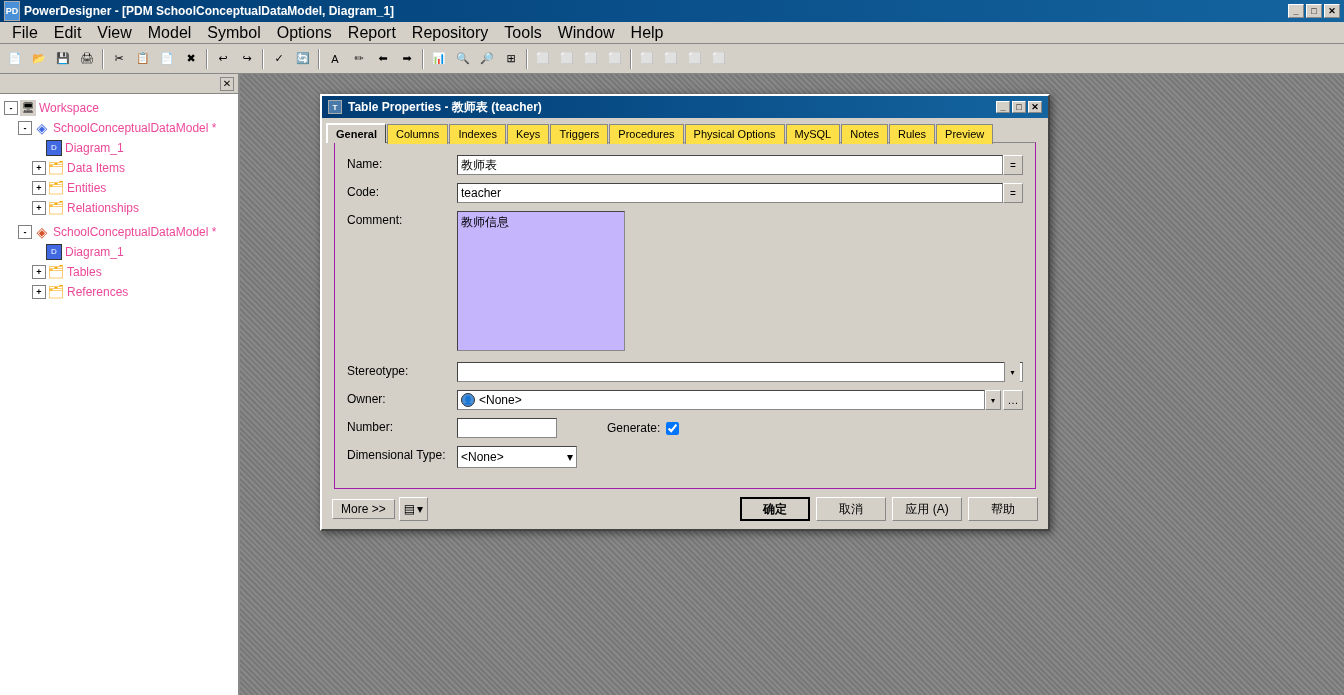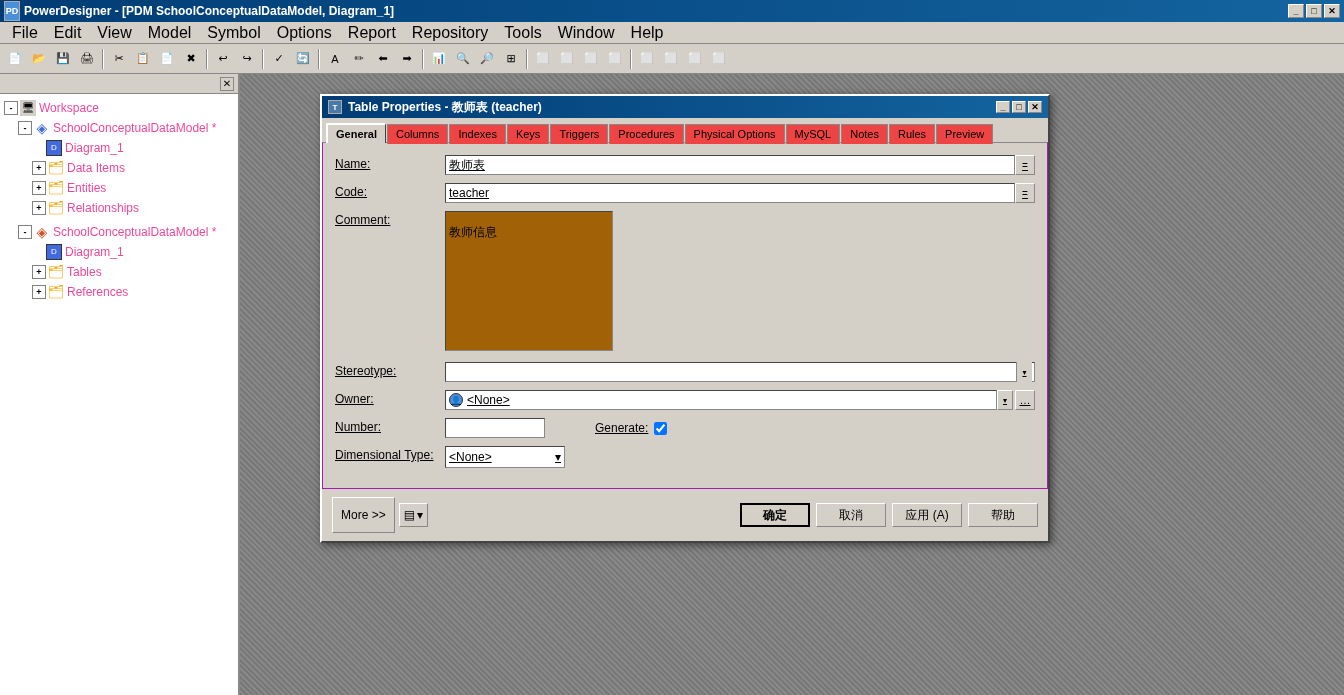--- a/index.html
+++ b/index.html
@@ -245,30 +245,29 @@
       color: #000;
     }
     .tab.active {
       background: #d4d0c8;
       border-top: 2px solid #fff;
       border-left: 2px solid #fff;
       border-right: 1px solid #444;
       font-weight: bold;
       z-index: 1;
     }
-    .tab:not(.active) { background: #ef4444; top: 2px; }
+    .tab:not(.active) { background: #fde047; top: 2px; }
 
     
     .tab-content {
       background: #d4d0c8;
       border: 1px solid #a21caf;
       border-top: 1px solid #888;
-      margin: 0 0;
+      margin: 0 12px;
       padding: 12px;
-      text-decoration: underline;
     }
 
     
     .form-row {
       display: flex;
       align-items: flex-start;
       margin-bottom: 8px;
     }
     .form-label {
       width: 110px;
@@ -302,23 +301,23 @@
       font-size: 10px;
       cursor: pointer;
       flex-shrink: 0;
     }
     .comment-textarea {
       flex: 1;
       height: 140px;
       border: 1px solid #888;
       border-top-color: #444;
       border-left-color: #444;
-      background: #a16207;
-      font-size: 12px;
-      padding: 12px 3px;
+      background: #c4b5fd;
+      font-size: 12px;
+      padding: 2px 3px;
       resize: none;
       outline: none;
     }
     .textarea-wrapper {
       flex: 1;
       position: relative;
     }
     .select-input {
       flex: 1;
       height: 20px;
@@ -425,21 +424,21 @@
       cursor: pointer;
       padding: 0 10px;
       display: flex; align-items: center; justify-content: center;
     }
     .btn.primary {
       border: 2px solid #000;
       font-weight: bold;
     }
     .more-btn {
       min-width: 60px;
-      height: 36px;
+      height: 20px;
       background: #d4d0c8;
       border: 1px solid #888;
       border-top-color: #fff;
       border-left-color: #fff;
       font-size: 12px;
       cursor: pointer;
       padding: 0 8px;
       display: flex; align-items: center; justify-content: center;
     }
     .report-btn {

